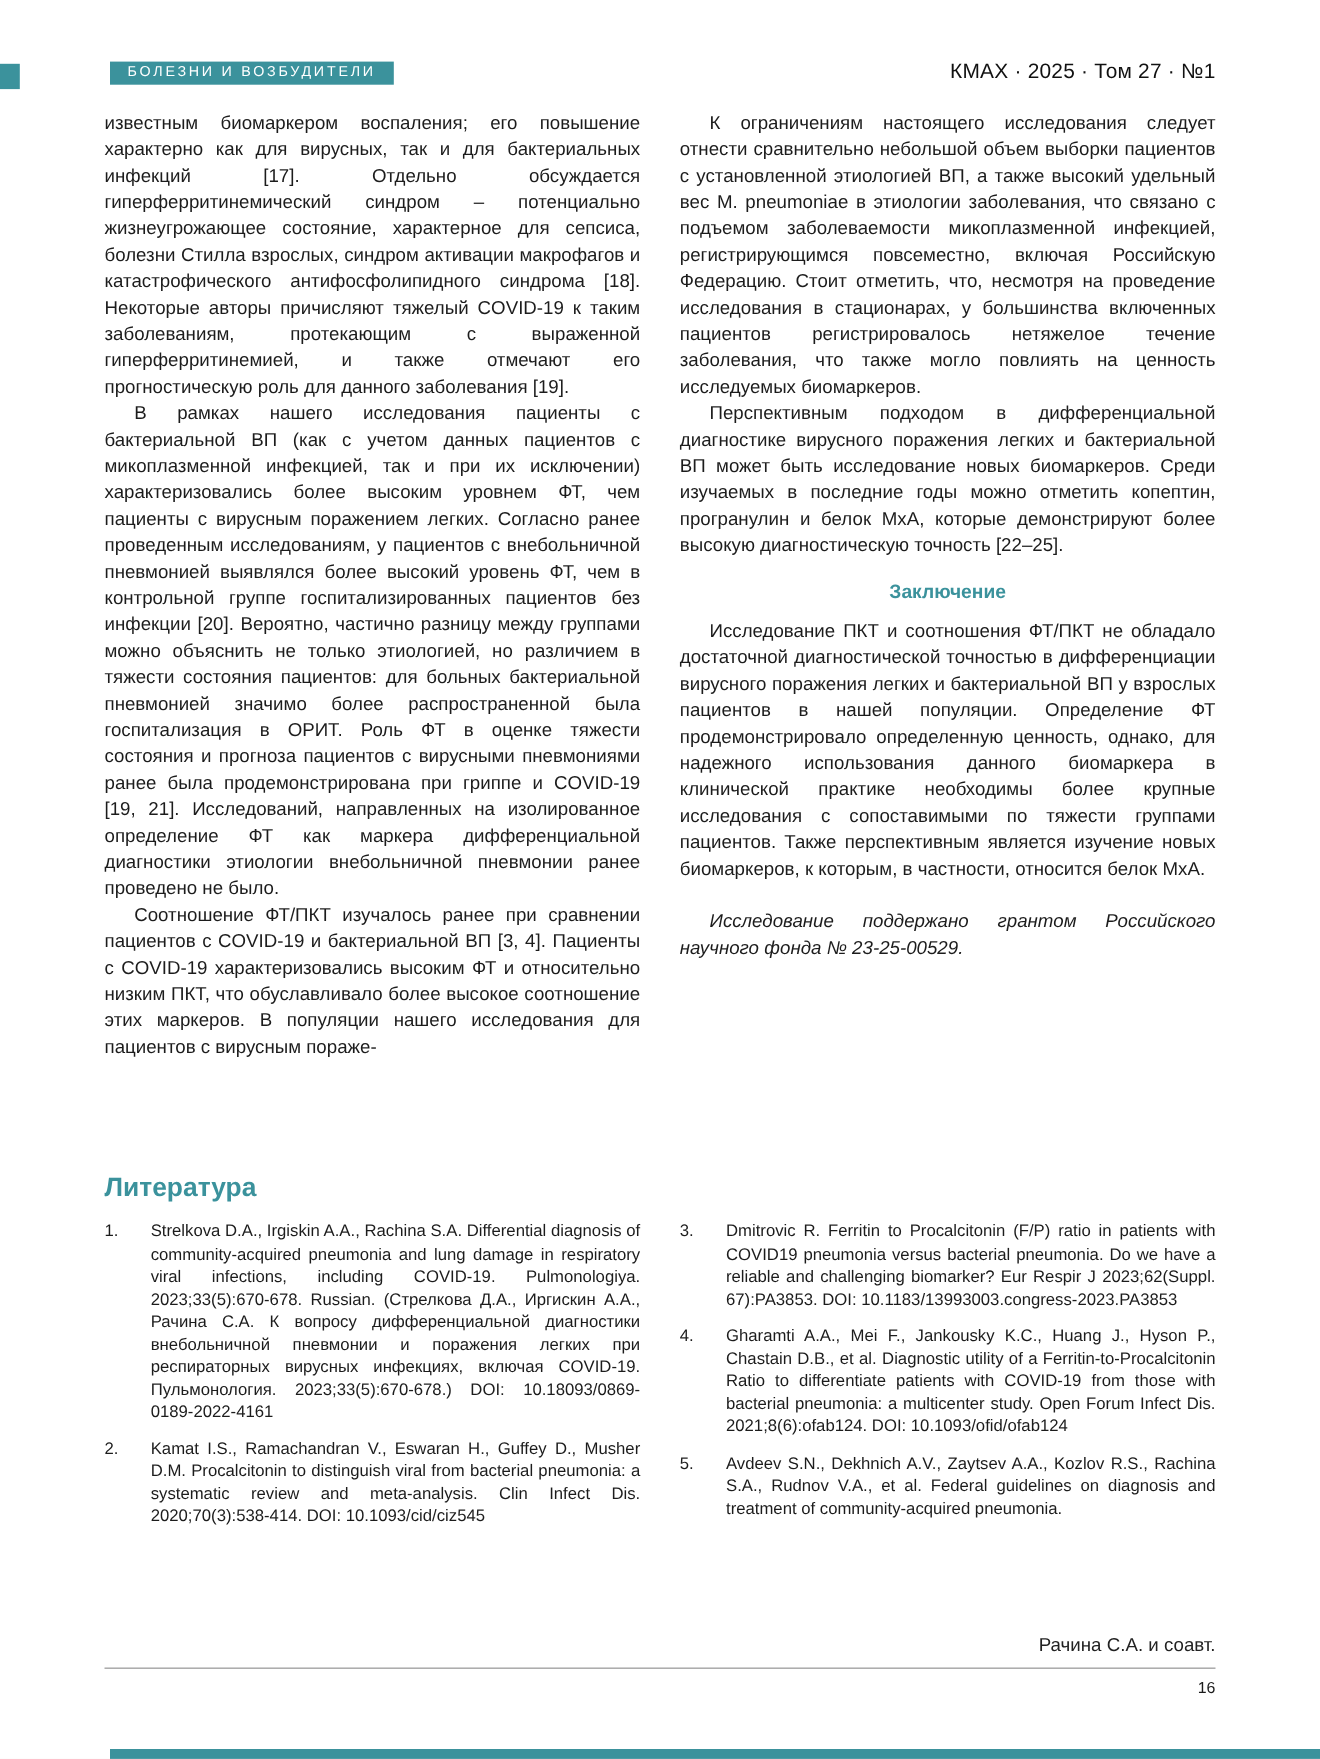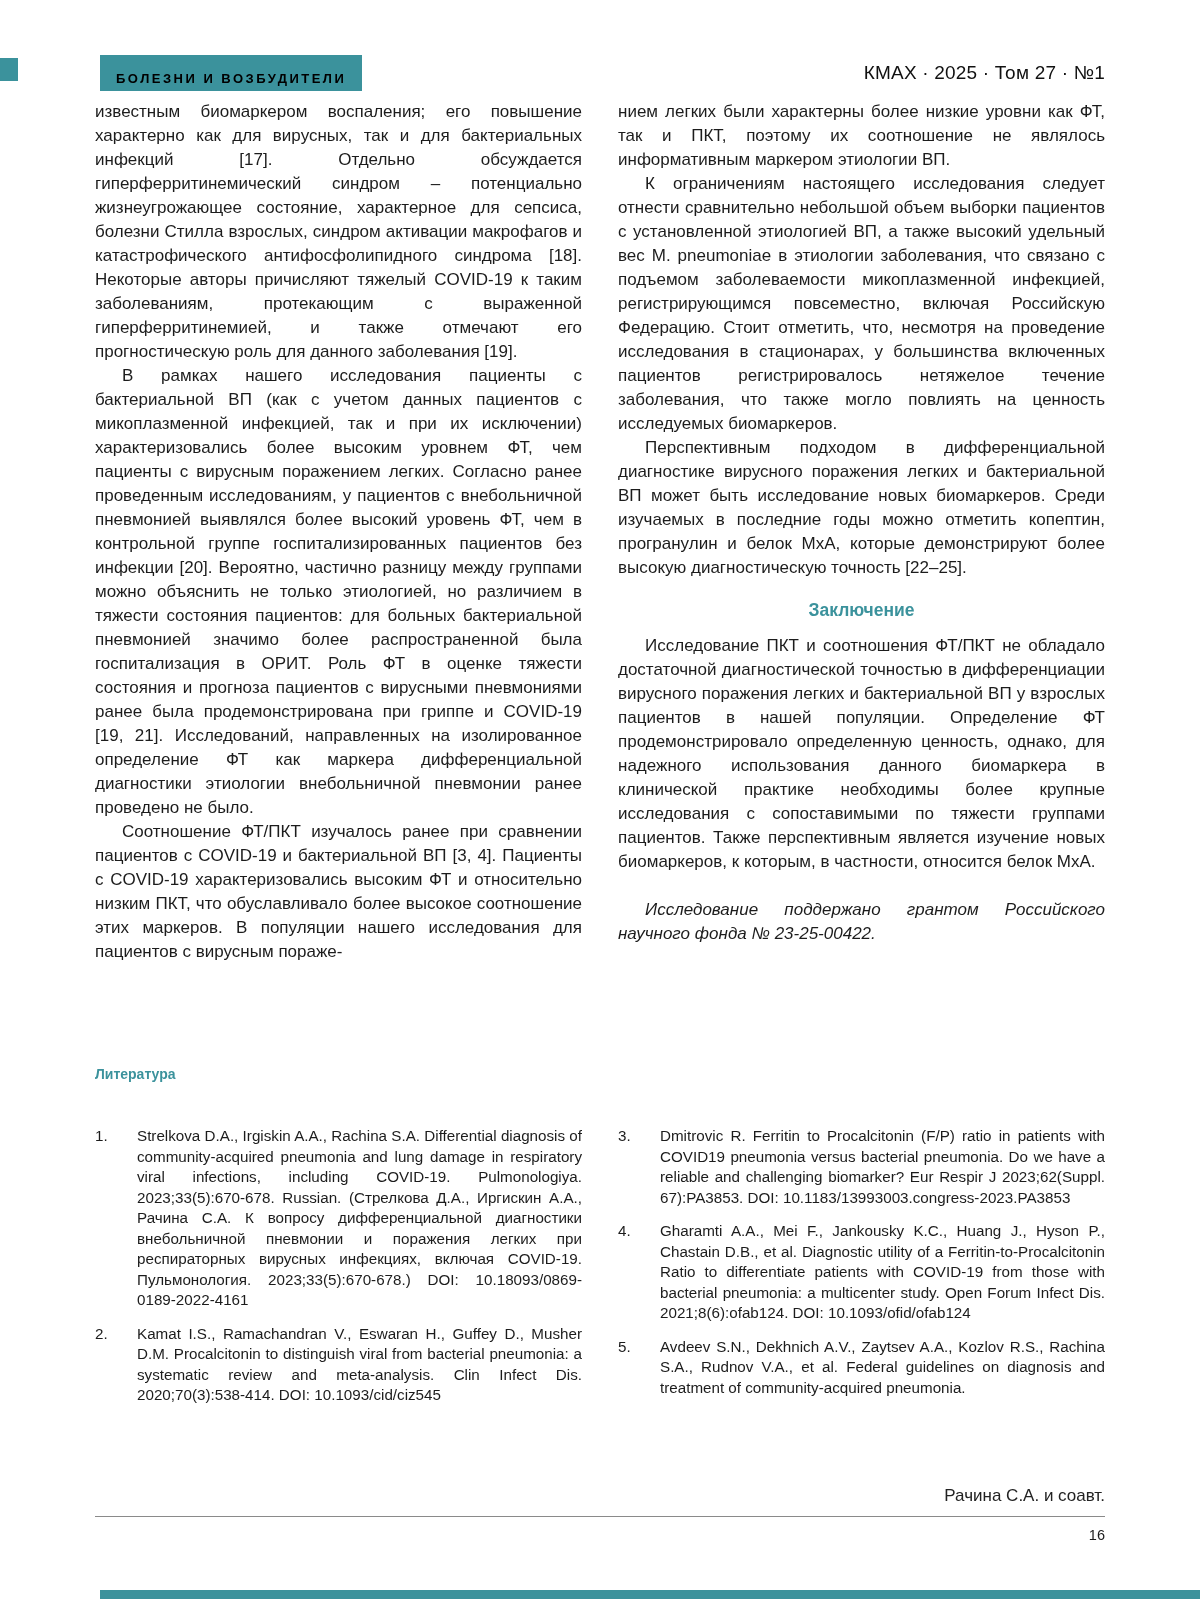--- a/index.html
+++ b/index.html
@@ -19,25 +19,25 @@
   .corner-accent {
     position: absolute; left: 0; top: 58px;
     width: 18px; height: 23px; background: var(--accent);
   }
   .header {
     position: absolute; top: 55px; left: 100px; right: 95px;
     display: flex; justify-content: space-between; align-items: center;
   }
   .section-banner {
     background: var(--accent);
-    color: #000000;
+    color: #ffffff;
     font-size: 13px;
     letter-spacing: 2.5px;
-    padding: 16px 16px 5px 16px;
-    font-weight: 700;
+    padding: 1px 16px 5px 16px;
+    font-weight: 400;
     white-space: nowrap;
   }
   .journal-ref { font-size: 19px; color: #111; letter-spacing: 0.2px; }
 
   
   .body-columns {
     position: absolute; top: 100px; left: 95px; width: 1010px;
     display: flex; gap: 36px;
   }
   .col { width: 487px; font-size: 17px; line-height: 24px; text-align: justify; }
@@ -48,22 +48,22 @@
     font-size: 17.5px; font-weight: bold;
     margin: 18px 0 12px 0;
     text-align: center;
   }
   .grant-note { font-style: italic; margin-top: 24px; }
 
   
   .refs { position: absolute; top: 1066px; left: 95px; width: 1010px; }
   .refs-heading {
     color: var(--accent);
-    font-size: 14px; font-weight: bold;
-    margin: 0 0 44px 0;
+    font-size: 24px; font-weight: bold;
+    margin: 0 0 16px 0;
   }
   .refs-columns { display: flex; gap: 36px; }
   .ref-col { width: 487px; }
   .ref {
     display: flex;
     margin-bottom: 13px;
     font-size: 15.2px; line-height: 20.5px;
     text-align: justify;
   }
   .ref-num { flex: none; width: 42px; }
@@ -102,26 +102,25 @@
     <div class="journal-ref">КМАХ · 2025 · Том 27 · №1</div>
   </div>
 
   <div class="body-columns">
     <div class="col">
       <p class="para">известным биомаркером воспаления; его повышение характерно как для вирусных, так и для бактериальных инфекций [17]. Отдельно обсуждается гиперферритинемический синдром – потенциально жизнеугрожающее состояние, характерное для сепсиса, болезни Стилла взрослых, синдром активации макрофагов и катастрофического антифосфолипидного синдрома [18]. Некоторые авторы причисляют тяжелый COVID-19 к таким заболеваниям, протекающим с выраженной гиперферритинемией, и также отмечают его прогностическую роль для данного заболевания [19].</p>
       <p class="para indent">В рамках нашего исследования пациенты с бактериальной ВП (как с учетом данных пациентов с микоплазменной инфекцией, так и при их исключении) характеризовались более высоким уровнем ФТ, чем пациенты с вирусным поражением легких. Согласно ранее проведенным исследованиям, у пациентов с внебольничной пневмонией выявлялся более высокий уровень ФТ, чем в контрольной группе госпитализированных пациентов без инфекции [20]. Вероятно, частично разницу между группами можно объяснить не только этиологией, но различием в тяжести состояния пациентов: для больных бактериальной пневмонией значимо более распространенной была госпитализация в ОРИТ. Роль ФТ в оценке тяжести состояния и прогноза пациентов с вирусными пневмониями ранее была продемонстрирована при гриппе и COVID-19 [19, 21]. Исследований, направленных на изолированное определение ФТ как маркера дифференциальной диагностики этиологии внебольничной пневмонии ранее проведено не было.</p>
       <p class="para indent">Соотношение ФТ/ПКТ изучалось ранее при сравнении пациентов с COVID-19 и бактериальной ВП [3, 4]. Пациенты с COVID-19 характеризовались высоким ФТ и относительно низким ПКТ, что обуславливало более высокое соотношение этих маркеров. В популяции нашего исследования для пациентов с вирусным пораже-</p>
     </div>
     <div class="col">
-      <p class="para">нием легких были характерны более низкие уровни как ФТ, так и ПКТ, поэтому их соотношение не являлось информативным маркером этиологии ВП.</p>
       <p class="para indent">К ограничениям настоящего исследования следует отнести сравнительно небольшой объем выборки пациентов с установленной этиологией ВП, а также высокий удельный вес M. pneumoniae в этиологии заболевания, что связано с подъемом заболеваемости микоплазменной инфекцией, регистрирующимся повсеместно, включая Российскую Федерацию. Стоит отметить, что, несмотря на проведение исследования в стационарах, у большинства включенных пациентов регистрировалось нетяжелое течение заболевания, что также могло повлиять на ценность исследуемых биомаркеров.</p>
       <p class="para indent">Перспективным подходом в дифференциальной диагностике вирусного поражения легких и бактериальной ВП может быть исследование новых биомаркеров. Среди изучаемых в последние годы можно отметить копептин, програнулин и белок MxA, которые демонстрируют более высокую диагностическую точность [22–25].</p>
       <h3 class="section-heading">Заключение</h3>
       <p class="para indent">Исследование ПКТ и соотношения ФТ/ПКТ не обладало достаточной диагностической точностью в дифференциации вирусного поражения легких и бактериальной ВП у взрослых пациентов в нашей популяции. Определение ФТ продемонстрировало определенную ценность, однако, для надежного использования данного биомаркера в клинической практике необходимы более крупные исследования с сопоставимыми по тяжести группами пациентов. Также перспективным является изучение новых биомаркеров, к которым, в частности, относится белок MxA.</p>
-      <p class="para indent grant-note">Исследование поддержано грантом Российского научного фонда № 23-25-00422.</p>
+      <p class="para indent grant-note">Исследование поддержано грантом Российского научного фонда № 23-25-00529.</p>
     </div>
   </div>
 
   <div class="refs">
     <h3 class="refs-heading">Литература</h3>
     <div class="refs-columns">
       <div class="ref-col">
         <div class="ref">
           <span class="ref-num">1.</span>
           <span class="ref-text">Strelkova D.A., Irgiskin A.A., Rachina S.A. Differential diagnosis of community-acquired pneumonia and lung damage in respiratory viral infections, including COVID-19. Pulmonologiya. 2023;33(5):670-678. Russian. (Стрелкова Д.А., Иргискин А.А., Рачина С.А. К вопросу дифференциальной диагностики внебольничной пневмонии и поражения легких при респираторных вирусных инфекциях, включая COVID-19. Пульмонология. 2023;33(5):670-678.) DOI: 10.18093/0869-0189-2022-4161</span>

